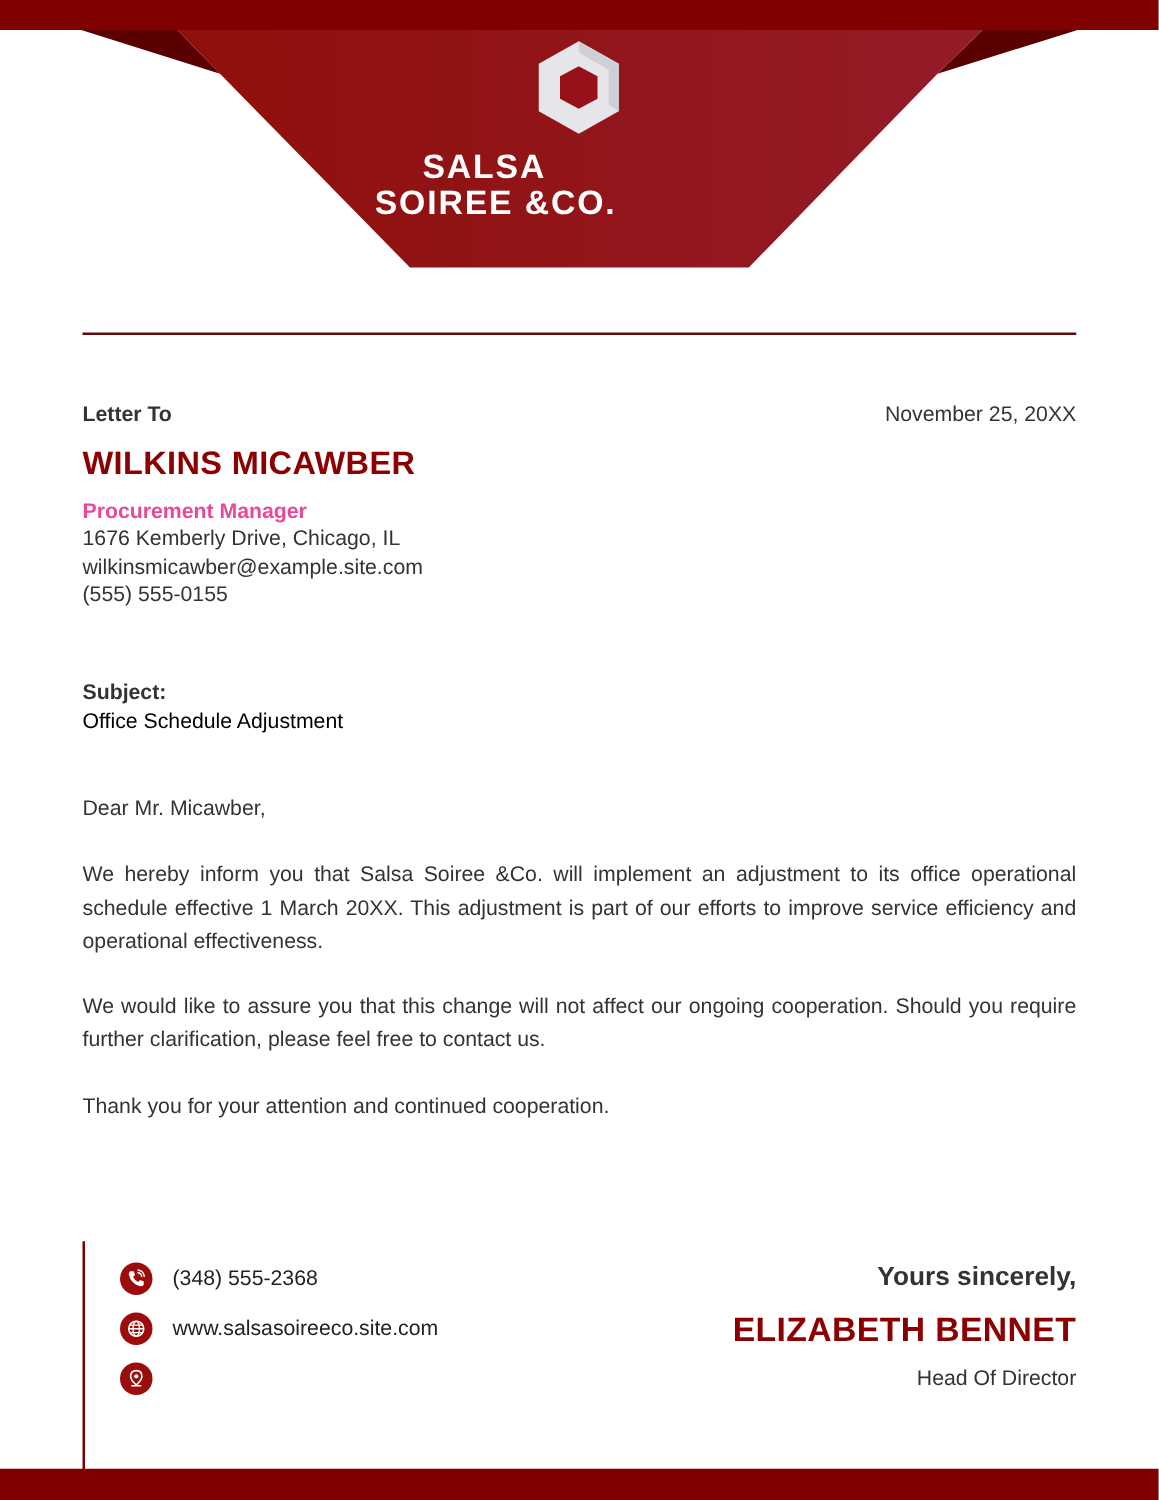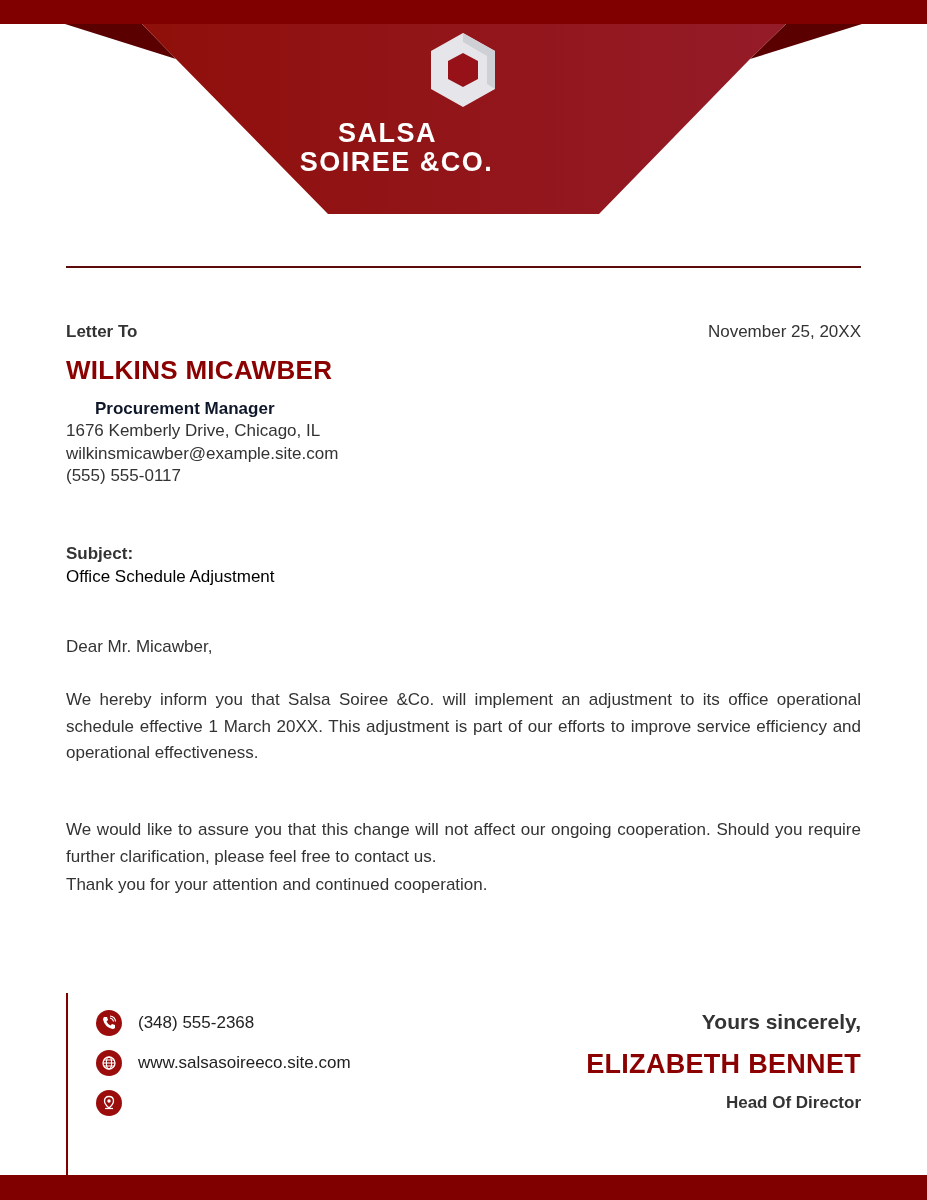--- a/index.html
+++ b/index.html
@@ -12,46 +12,46 @@
   .brand-name { position: absolute; left: 0; width: 775px; text-align: center; color: #ffffff; font-weight: bold; font-size: 27px; letter-spacing: 1.5px; line-height: 29px; }
   .brand-line1 { top: 119px; }
   .brand-line2 { top: 148px; padding-left: 18px; }
   .brand-tagline { position: absolute; left: 0; top: 185px; width: 754px; color: #ffffff; font-size: 15px; letter-spacing: 0.2px; }
 
   .divider { position: absolute; left: 66px; top: 266px; width: 795px; height: 2px; background: #5c0a0a; }
 
   .letter-to-label { position: absolute; left: 66px; top: 322px; font-size: 17px; font-weight: bold; color: #333; }
   .letter-date { position: absolute; right: 66px; top: 322px; font-size: 17px; color: #333; }
   .recipient-name { position: absolute; left: 66px; top: 355px; font-size: 26px; font-weight: bold; color: #8b0000; letter-spacing: 0.3px; }
-  .recipient-title { position: absolute; left: 66px; top: 399px; font-size: 17px; font-weight: bold; color: #0f172a; margin-left: 29px; }
+  .recipient-title { position: absolute; left: 66px; top: 399px; font-size: 17px; font-weight: bold; color: #ec4899; }
   .recipient-line { position: absolute; left: 66px; font-size: 17px; color: #333; }
   .r-address { top: 421px; }
   .r-email { top: 444px; }
   .r-phone { top: 466px; }
 
   .subject-label { position: absolute; left: 66px; top: 544px; font-size: 17px; font-weight: bold; color: #333; }
   .subject-value { position: absolute; left: 66px; top: 567px; font-size: 17px; color: #000000; }
 
   .salutation { position: absolute; left: 66px; top: 637px; font-size: 17px; color: #333; }
   .para { position: absolute; left: 66px; width: 795px; font-size: 17px; line-height: 26.5px; color: #333; text-align: justify; }
   .p1 { top: 687px; }
-  .p2 { top: 792px; margin-top: 25px; }
+  .p2 { top: 792px; }
   .p3 { top: 872px; }
 
   .footer-vline { position: absolute; left: 66px; top: 993px; width: 2px; height: 207px; background: #800000; }
   .contact-row { position: absolute; left: 96px; height: 26px; display: flex; align-items: center; }
   .contact-icon { width: 26px; height: 26px; border-radius: 50%; background: #9b0d0d; display: flex; align-items: center; justify-content: center; margin-right: 16px; flex-shrink: 0; }
   .contact-text { font-size: 17px; color: #222; }
   .c1 { top: 1010px; }
   .c2 { top: 1050px; }
   .c3 { top: 1090px; }
 
   .closing { position: absolute; right: 66px; top: 1010px; font-size: 21px; font-weight: bold; color: #333; text-align: right; }
   .signer-name { position: absolute; right: 66px; top: 1049px; font-size: 27px; font-weight: bold; color: #8b0000; text-align: right; letter-spacing: 0.3px; }
-  .signer-title { position: absolute; right: 66px; top: 1093px; font-size: 17px; font-weight: bold; color: #333; text-align: right; }
+  .signer-title { position: absolute; right: 66px; top: 1093px; font-size: 17px; font-weight: normal; color: #333; text-align: right; }
 
   .bottom-bar { position: absolute; left: 0; top: 1175px; width: 927px; height: 25px; background: #800000; }
 </style>
 </head>
 <body>
 
 <div class="top-bar"></div>
 
 <svg class="header-svg" viewBox="0 0 927 230">
   <defs>
@@ -76,21 +76,21 @@
 <div class="brand-tagline">EXCELLENCE IN SERVICE</div>
 
 <div class="divider"></div>
 
 <div class="letter-to-label">Letter To</div>
 <div class="letter-date">November 25, 20XX</div>
 <div class="recipient-name">WILKINS MICAWBER</div>
 <div class="recipient-title">Procurement Manager</div>
 <div class="recipient-line r-address">1676 Kemberly Drive, Chicago, IL</div>
 <div class="recipient-line r-email">wilkinsmicawber@example.site.com</div>
-<div class="recipient-line r-phone">(555) 555-0117</div>
+<div class="recipient-line r-phone">(555) 555-0155</div>
 
 <div class="subject-label">Subject:</div>
 <div class="subject-value">Office Schedule Adjustment</div>
 
 <div class="salutation">Dear Mr. Micawber,</div>
 <div class="para p1">We hereby inform you that Salsa Soiree &amp;Co. will implement an adjustment to its office operational schedule effective 1 March 20XX. This adjustment is part of our efforts to improve service efficiency and operational effectiveness.</div>
 <div class="para p2">We would like to assure you that this change will not affect our ongoing cooperation. Should you require further clarification, please feel free to contact us.</div>
 <div class="para p3">Thank you for your attention and continued cooperation.</div>
 
 <div class="footer-vline"></div>

